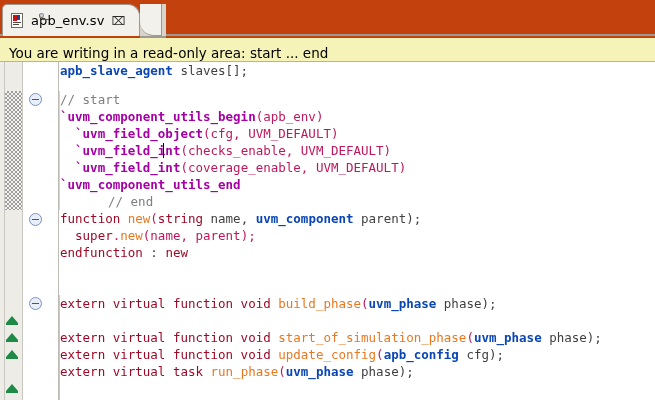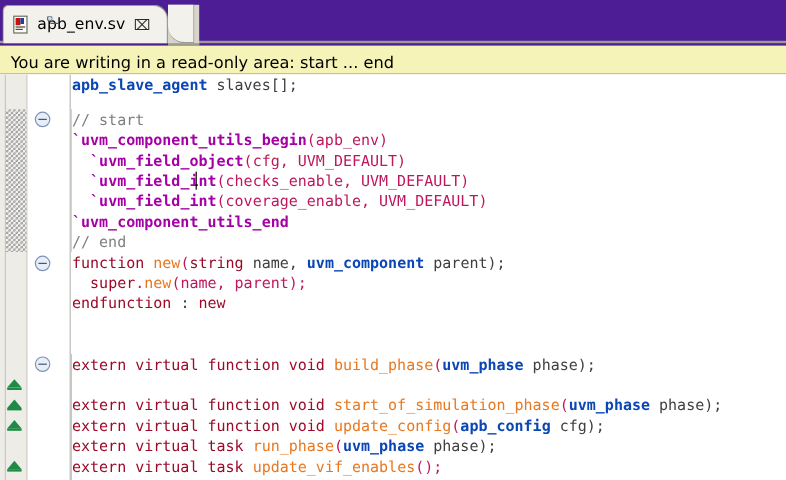--- a/index.html
+++ b/index.html
@@ -6,21 +6,21 @@
   body{
     width:655px;height:400px;overflow:hidden;
     background:#ffffff;
     font-family:"DejaVu Sans","Liberation Sans",sans-serif;
     -webkit-font-smoothing:antialiased;
   }
 
   
   .tabstrip{
     position:absolute;left:0;top:0;width:655px;height:44px;
-    background:#4c1d95;
+    background:#c2410c;
     box-sizing:border-box;
   }
   .tabstrip:after{
     content:"";position:absolute;left:0;bottom:0;width:655px;height:2px;
     background:#9d9a93;
   }
   .tab{
     position:absolute;left:2px;top:4px;height:32px;width:138px;
     background:#f3f1ec;
     border:1px solid #9d9a93;
@@ -219,28 +219,27 @@
   <div class="code-pane">
 
     <div class="line" style="top:0px;"><span class="type">apb_slave_agent</span><span class="plain"> slaves[];</span></div>
 
     <div class="line" style="top:29px;"><span class="cmt">// start</span></div>
     <div class="line" style="top:46px;"><span class="macro">`uvm_component_utils_begin</span><span class="punc">(apb_env)</span></div>
     <div class="line" style="top:63px;"><span class="plain">  </span><span class="macro">`uvm_field_object</span><span class="punc">(cfg, UVM_DEFAULT)</span></div>
     <div class="line" style="top:80px;"><span class="plain">  </span><span class="macro">`uvm_field_int</span><span class="punc">(checks_enable, UVM_DEFAULT)</span></div>
     <div class="line" style="top:97px;"><span class="plain">  </span><span class="macro">`uvm_field_int</span><span class="punc">(coverage_enable, UVM_DEFAULT)</span></div>
     <div class="line" style="top:114px;"><span class="macro">`uvm_component_utils_end</span></div>
-    <div class="line" style="top:131px;"><span class="cmt">// end</span></div>
+    <div class="line" style="top:131px;padding-left:48px;"><span class="cmt">// end</span></div>
 
     <div class="line" style="top:148px;"><span class="kw">function</span><span class="plain"> </span><span class="fn">new</span><span class="punc">(</span><span class="kw">string</span><span class="plain"> name, </span><span class="type">uvm_component</span><span class="plain"> parent);</span></div>
     <div class="line" style="top:165px;"><span class="plain">  </span><span class="kw">super</span><span class="punc">.</span><span class="fn">new</span><span class="punc">(name, parent);</span></div>
     <div class="line" style="top:182px;"><span class="kw">endfunction</span><span class="plain"> : </span><span class="kw">new</span></div>
 
     <div class="line" style="top:233px;"><span class="kw">extern virtual function void</span><span class="plain"> </span><span class="fn">build_phase</span><span class="punc">(</span><span class="type">uvm_phase</span><span class="plain"> phase);</span></div>
     <div class="line" style="top:267px;"><span class="kw">extern virtual function void</span><span class="plain"> </span><span class="fn">start_of_simulation_phase</span><span class="punc">(</span><span class="type">uvm_phase</span><span class="plain"> phase);</span></div>
     <div class="line" style="top:284px;"><span class="kw">extern virtual function void</span><span class="plain"> </span><span class="fn">update_config</span><span class="punc">(</span><span class="type">apb_config</span><span class="plain"> cfg);</span></div>
     <div class="line" style="top:301px;"><span class="kw">extern virtual task</span><span class="plain"> </span><span class="fn">run_phase</span><span class="punc">(</span><span class="type">uvm_phase</span><span class="plain"> phase);</span></div>
-    <div class="line" style="top:318px;"><span class="kw">extern virtual task</span><span class="plain"> </span><span class="fn">update_vif_enables</span><span class="punc">();</span></div>
     <div class="line" style="top:335px;"><span class="cmt">// end generation</span></div>
 
     <div class="caret" style="left:103px;top:81px;"></div>
   </div>
 </div>
 
 </body></html>

